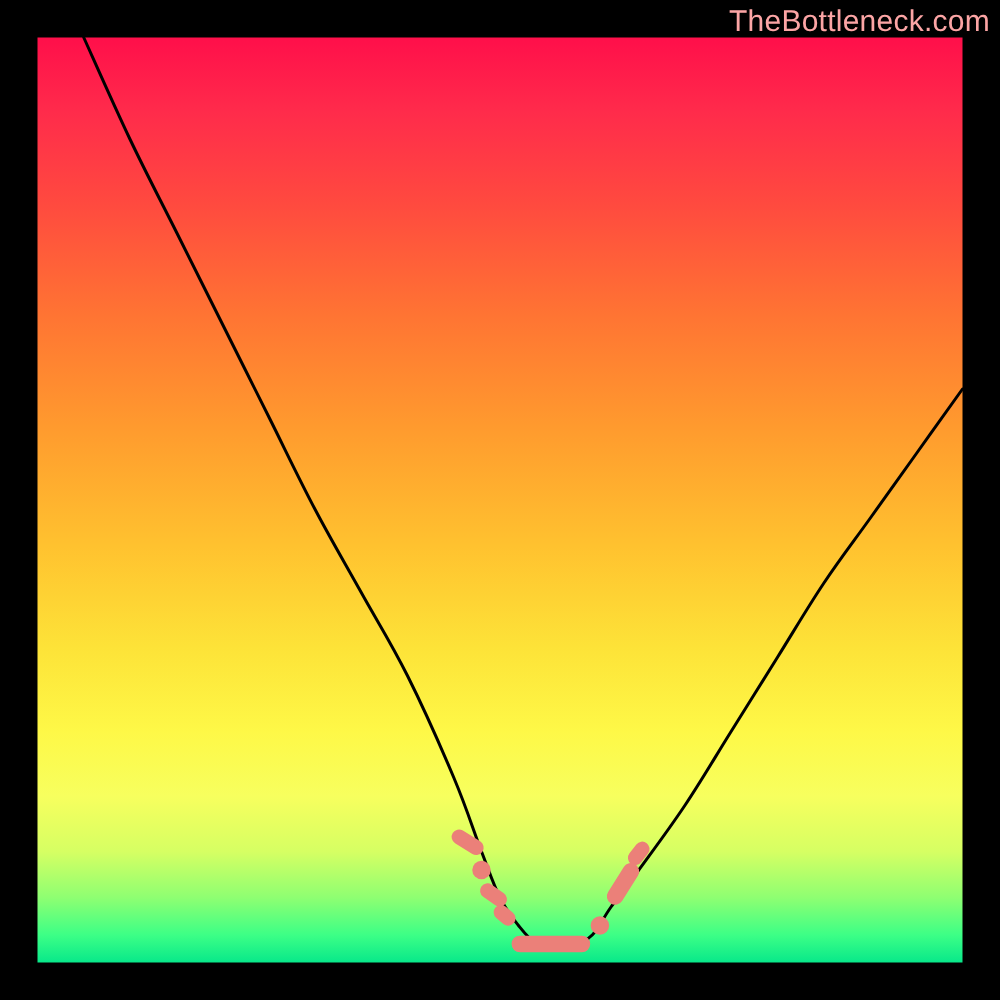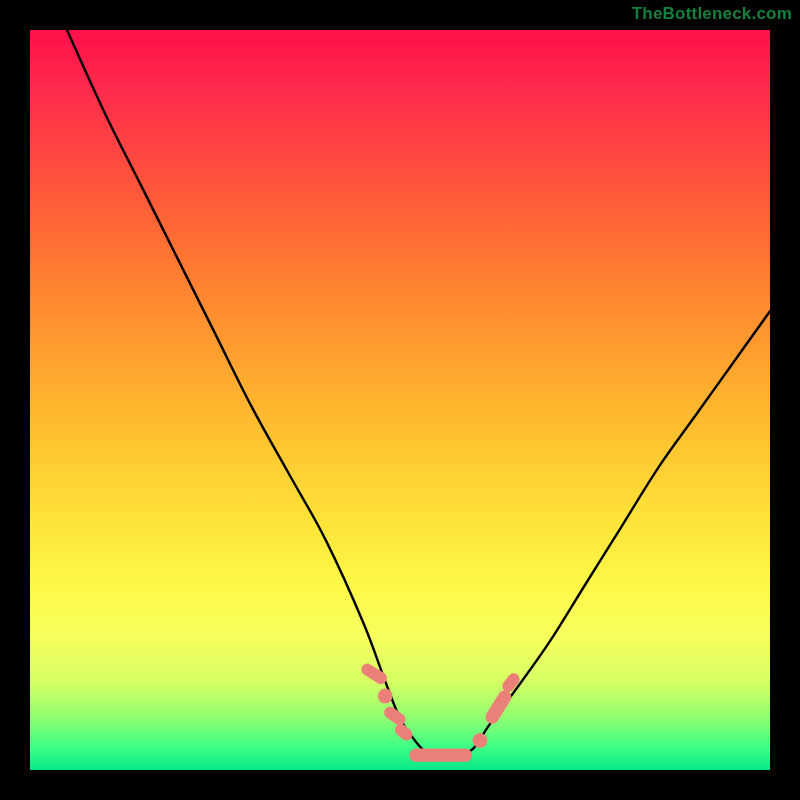--- a/index.html
+++ b/index.html
@@ -38,23 +38,23 @@
       #d6ff63 88%,
       #8eff72 93%,
       #3dff86 97%,
       #08e88a 100%
     );
   }
   .watermark {
     position: absolute;
     top: 4px;
     right: 8px;
-    font-size: 17px;
-    color: #15803d;
-    font-weight: 700;
+    font-size: 24px;
+    color: #fca5a5;
+    font-weight: 400;
     letter-spacing: 0.2px;
     user-select: none;
   }
   svg.curve {
     position: absolute;
     top: 0; left: 0;
     width: 740px;
     height: 740px;
     overflow: visible;
   }

